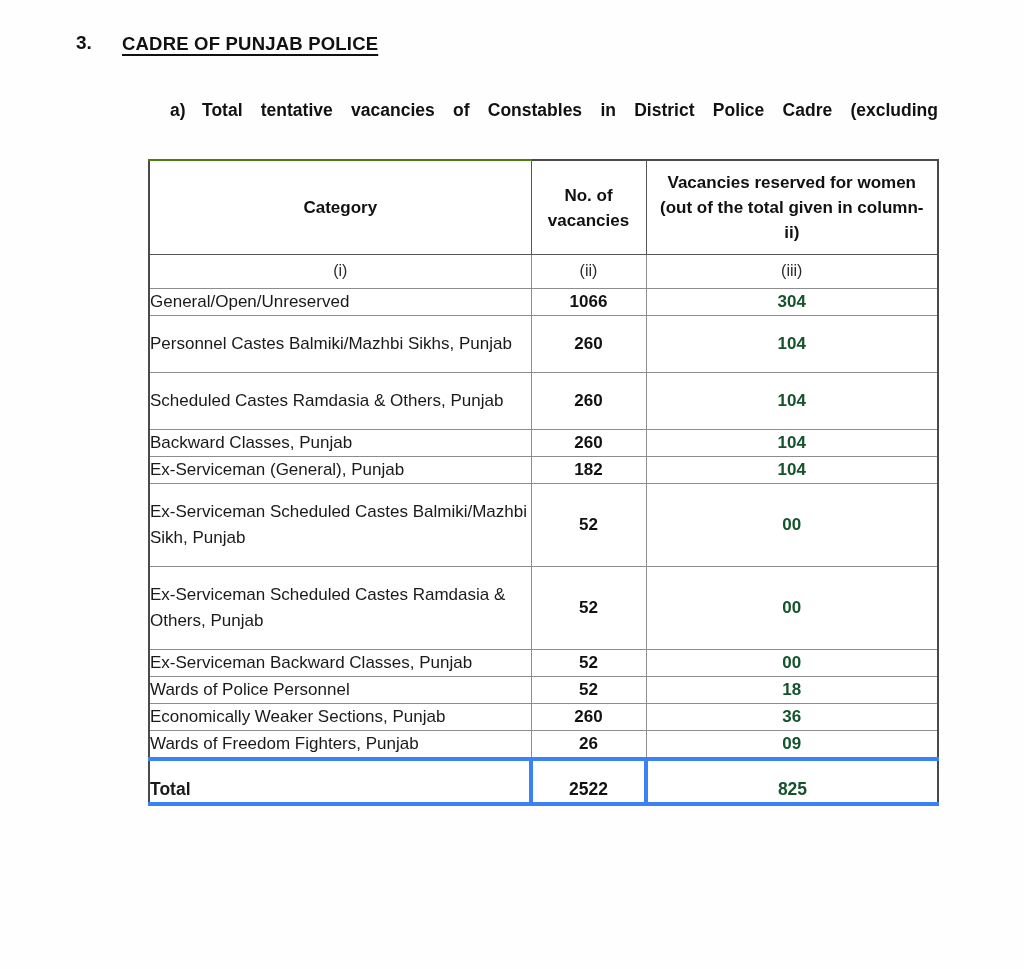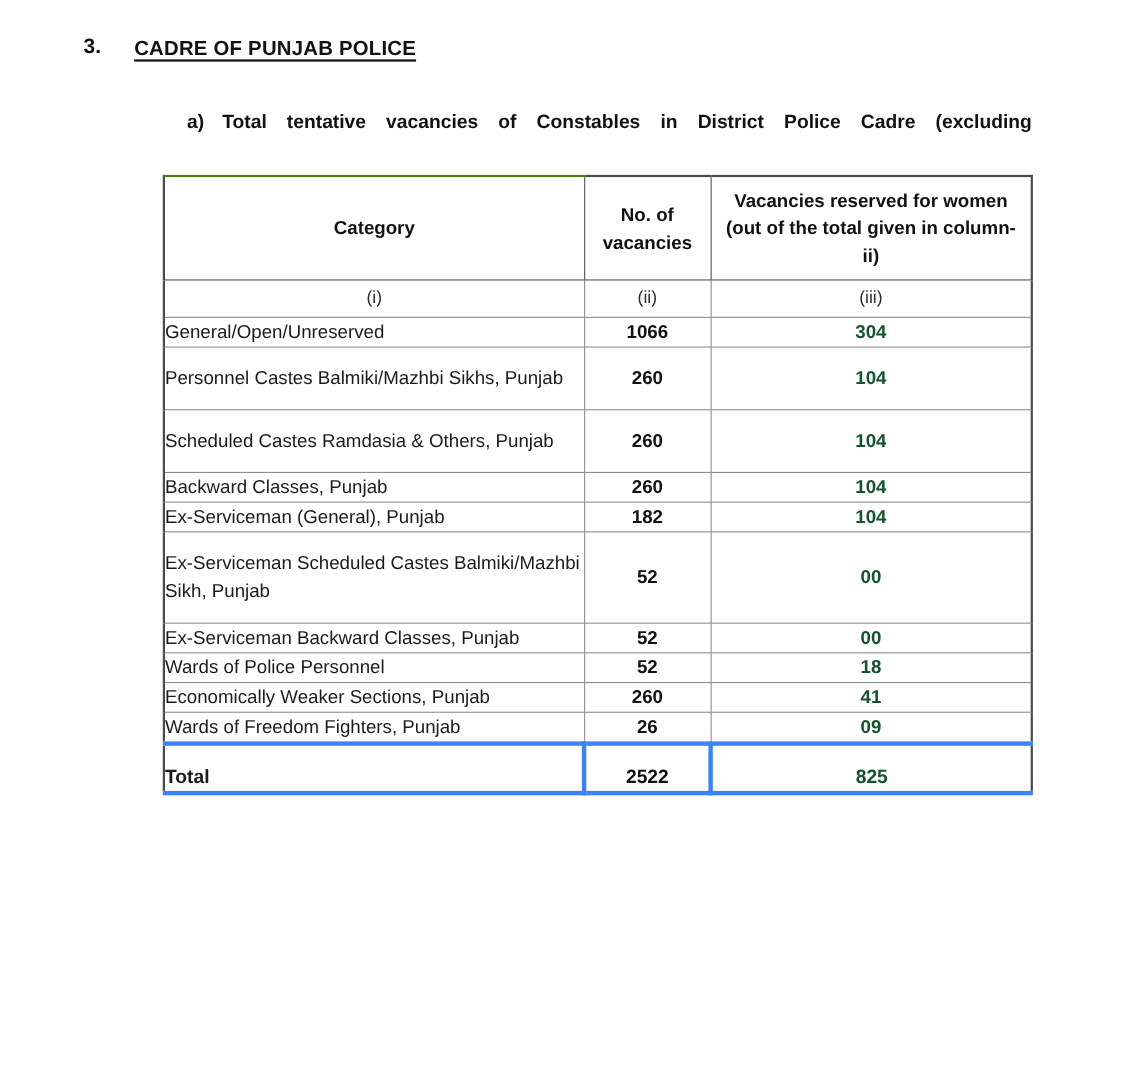--- a/index.html
+++ b/index.html
@@ -255,37 +255,42 @@
         <td class="num-cell">182</td>
         <td class="women-cell">104</td>
       </tr>
 
       <tr class="two-line">
         <td class="cat-cell">Ex-Serviceman Scheduled Castes Balmiki/Mazhbi Sikh, Punjab</td>
         <td class="num-cell">52</td>
         <td class="women-cell">00</td>
       </tr>
 
+      <tr class="two-line">
+        <td class="cat-cell">Ex-Serviceman Scheduled Castes Ramdasia &amp; Others, Punjab</td>
+        <td class="num-cell">52</td>
+        <td class="women-cell">00</td>
+      </tr>
 
       <tr>
         <td class="cat-cell">Ex-Serviceman Backward Classes, Punjab</td>
         <td class="num-cell">52</td>
         <td class="women-cell">00</td>
       </tr>
 
       <tr>
         <td class="cat-cell">Wards of Police Personnel</td>
         <td class="num-cell">52</td>
         <td class="women-cell">18</td>
       </tr>
 
       <tr>
         <td class="cat-cell">Economically Weaker Sections, Punjab</td>
         <td class="num-cell">260</td>
-        <td class="women-cell">41</td>
+        <td class="women-cell">36</td>
       </tr>
 
       <tr>
         <td class="cat-cell">Wards of Freedom Fighters, Punjab</td>
         <td class="num-cell">26</td>
         <td class="women-cell">09</td>
       </tr>
 
       <tr class="total-row">
         <td class="cat-cell">Total</td>

